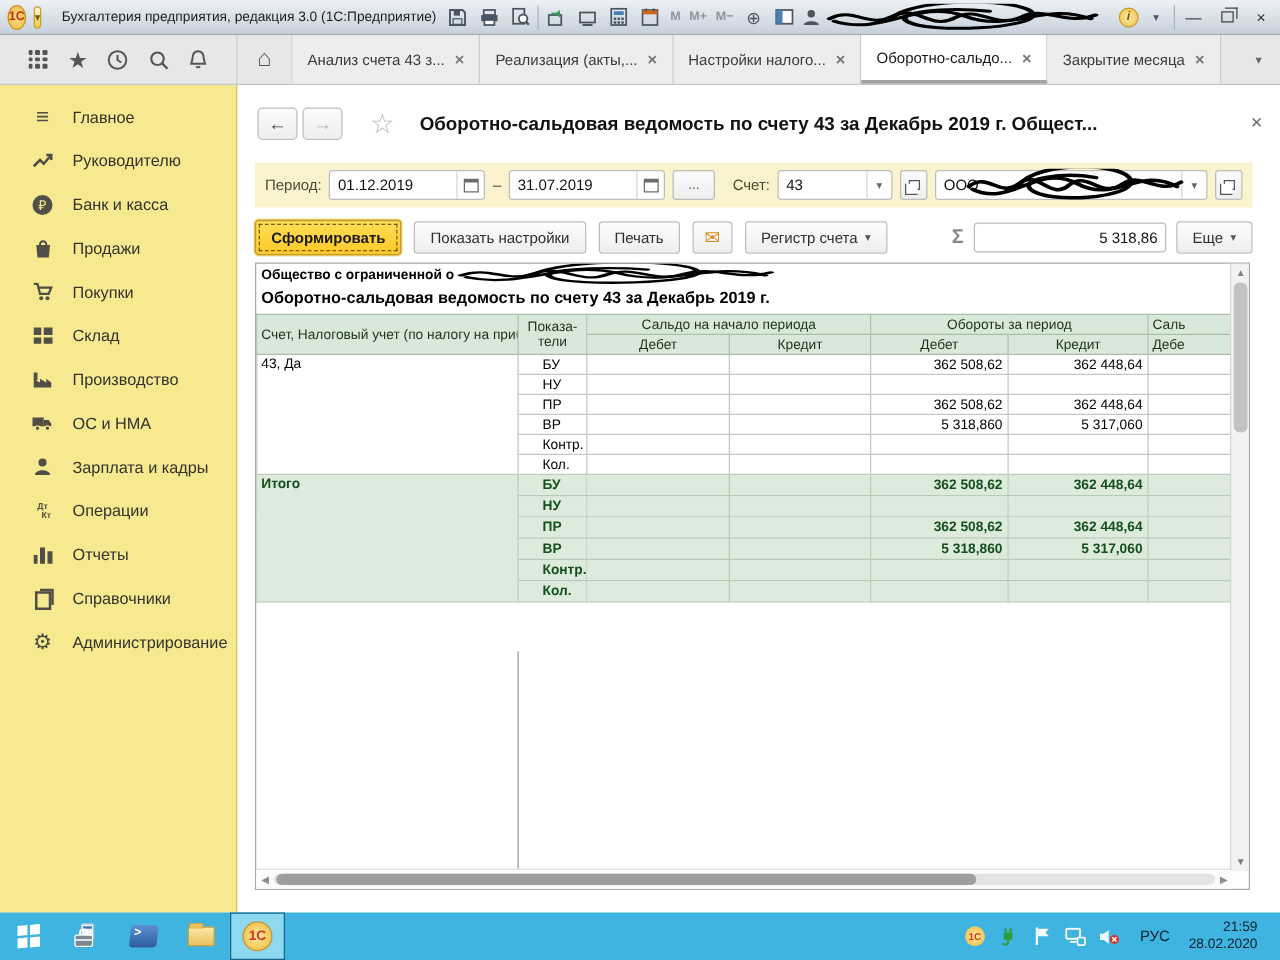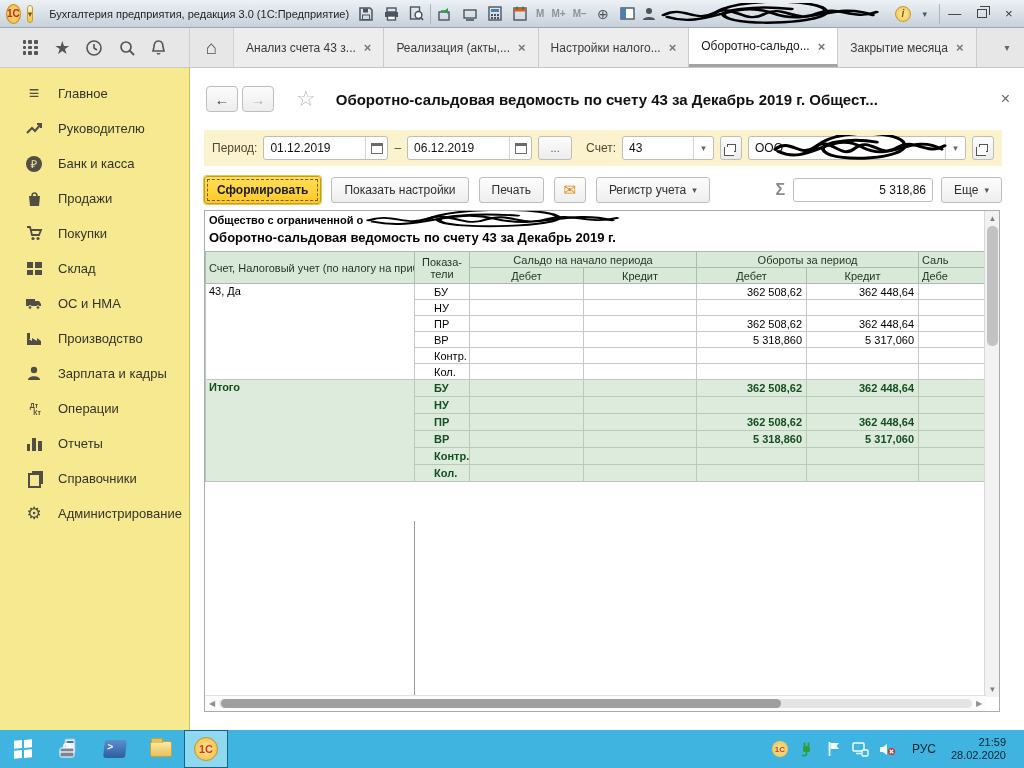--- a/index.html
+++ b/index.html
@@ -97,21 +97,21 @@
   .toolbar { position:absolute; left:14px; top:104px; width:798px; height:36px; display:flex; align-items:center; gap:10px; }
   .btn { height:26px; border:1px solid #BDBDBD; border-radius:3px; background:linear-gradient(#FDFDFD,#EEEEEE);
     display:flex; align-items:center; justify-content:center; padding:4px 12px; font-size:12px; color:#2E2E2E; gap:6px; white-space:nowrap; }
   .btn-primary { background:linear-gradient(#FFDE59,#FFC926); border:1px solid #C69B1B; font-weight:bold; color:#1A1A1A;
     outline:1px dashed #7A5C00; outline-offset:-4px; height:28px; box-shadow:0 0 0 1px #E4C75B; }
   .btn-caret { font-size:9px; color:#555; }
   .envbtn { width:32px; }
   .env { color:#E08A1E; font-size:15px; }
   .sumwrap { margin-left:auto; display:flex; align-items:center; gap:8px; }
   .sigma { color:#8A8A8A; font-size:16px; font-weight:bold; }
-  .sumfield { width:140px; justify-content:flex-end;padding-left:15px; }
+  .sumfield { width:154px; justify-content:flex-end;padding-left:15px; }
   .sumfield .val { text-align:right; }
 
   
   .report { position:absolute; left:14px; top:142px; width:796px; height:502px; border:1px solid #ABABAB; background:#fff; }
   .doc-line1 { position:absolute; left:4px; top:3px; font-size:11px; font-weight:600; color:#000; white-space:nowrap; }
   .doc-scribble { position:absolute; left:155px; top:0px; pointer-events:none; }
   .doc-line2 { position:absolute; left:4px; top:19px; font-size:13px; font-weight:bold; color:#000; white-space:nowrap; }
 
   table.osv { position:absolute; left:0; top:40px; width:781px; border-collapse:collapse; table-layout:fixed; font-size:11px; }
   table.osv th, table.osv td { border:1px solid #C2C9C2; overflow:hidden; white-space:nowrap; }
@@ -360,40 +360,40 @@
               <i></i>
               <i></i>
               <i></i>
               <i></i>
             </span>
           </span>
         <span>Склад</span>
       </div>
       <div class="side-item">
         <span class="si-ico">
+          <svg width="16" height="14" viewBox="0 0 16 14">
+              <path d="M1 13 V6 L6 9 V6 L11 9 V6 L15 9 V13 Z" fill="#514F45"></path>
+              <rect x="1" y="1" width="3" height="6" fill="#514F45"></rect>
+            </svg>
+        </span>
+        <span>Производство</span>
+      </div>
+      <div class="side-item">
+        <span class="si-ico">
           <svg width="18" height="13" viewBox="0 0 18 13">
               <rect x="1" y="2" width="9" height="7" fill="#514F45"></rect>
               <path d="M10 4 H14 L16 7 V9 H10 Z" fill="#514F45"></path>
               <circle cx="5" cy="10.5" r="1.8" fill="#514F45" stroke="#F6E98F"></circle>
               <circle cx="13" cy="10.5" r="1.8" fill="#514F45" stroke="#F6E98F"></circle>
             </svg>
         </span>
         <span>ОС и НМА</span>
       </div>
       <div class="side-item">
         <span class="si-ico">
-          <svg width="16" height="14" viewBox="0 0 16 14">
-              <path d="M1 13 V6 L6 9 V6 L11 9 V6 L15 9 V13 Z" fill="#514F45"></path>
-              <rect x="1" y="1" width="3" height="6" fill="#514F45"></rect>
-            </svg>
-        </span>
-        <span>Производство</span>
-      </div>
-      <div class="side-item">
-        <span class="si-ico">
           <svg width="14" height="15" viewBox="0 0 14 15">
               <circle cx="7" cy="4" r="3.2" fill="#514F45"></circle>
               <path d="M1 14 C1 9 13 9 13 14 Z" fill="#514F45"></path>
             </svg>
         </span>
         <span>Зарплата и кадры</span>
       </div>
       <div class="side-item">
         <span class="si-ico">
             <span class="dtkt"><span>Дт</span><br><span style="padding-left:6px;">Кт</span></span>
@@ -435,21 +435,21 @@
       <div class="filterrow">
         <span class="flabel">Период:</span>
         <div class="field" style="width:125px;justify-content:center;">
           <span class="val">01.12.2019</span>
           <span class="calbtn">
               <span class="cal"></span>
             </span>
         </div>
         <span class="flabel">–</span>
         <div class="field" style="width:125px;">
-          <span class="val">06.12.2019</span>
+          <span class="val">31.07.2019</span>
           <span class="calbtn">
               <span class="cal"></span>
             </span>
         </div>
         <div class="dotsbtn">...</div>
         <span class="flabel" style="margin-left:8px;">Счет:</span>
         <div class="field" style="width:92px;">
           <span class="val">43</span>
           <span class="drop">▾</span>
         </div>
@@ -471,21 +471,21 @@
       </div>
 
       <div class="toolbar">
         <div class="btn btn-primary">Сформировать</div>
         <div class="btn">Показать настройки</div>
         <div class="btn">Печать</div>
         <div class="btn envbtn">
             <span class="env">✉</span>
           </div>
         <div class="btn">
-          <span>Регистр учета</span>
+          <span>Регистр счета</span>
           <span class="btn-caret">▾</span>
         </div>
         <div class="sumwrap">
           <span class="sigma">Σ</span>
           <div class="field sumfield">
             <span class="val">5 318,86</span>
           </div>
           <div class="btn">
             <span>Еще</span>
             <span class="btn-caret">▾</span>

